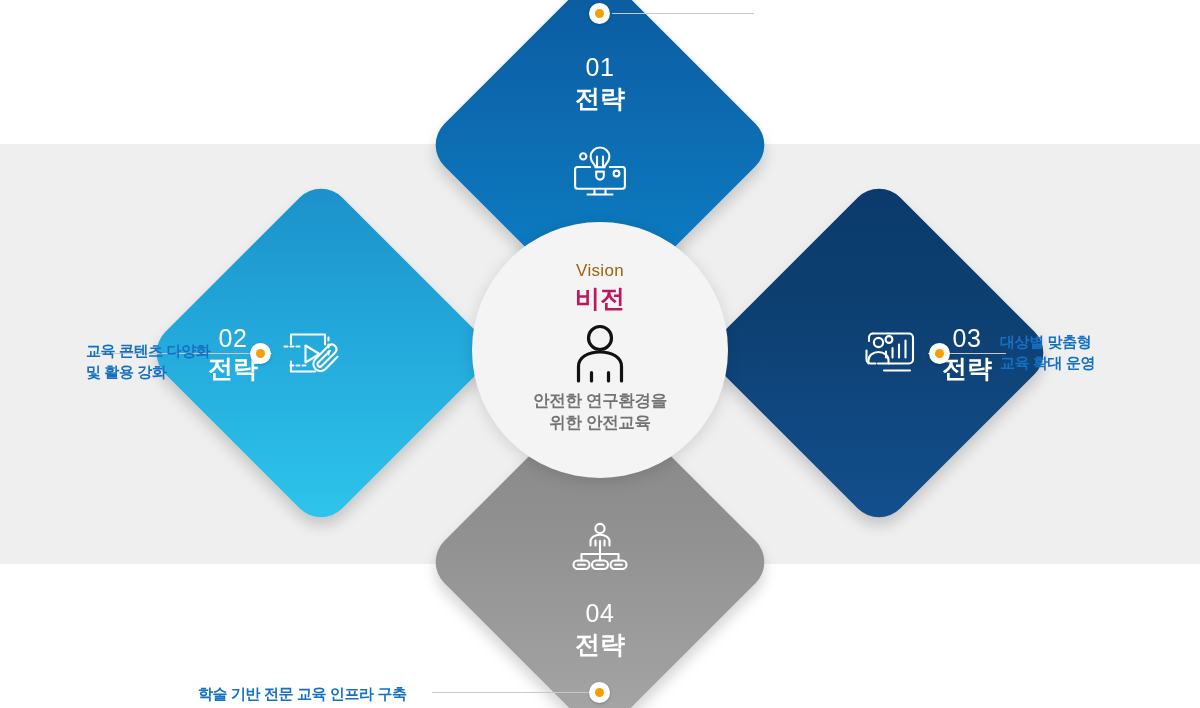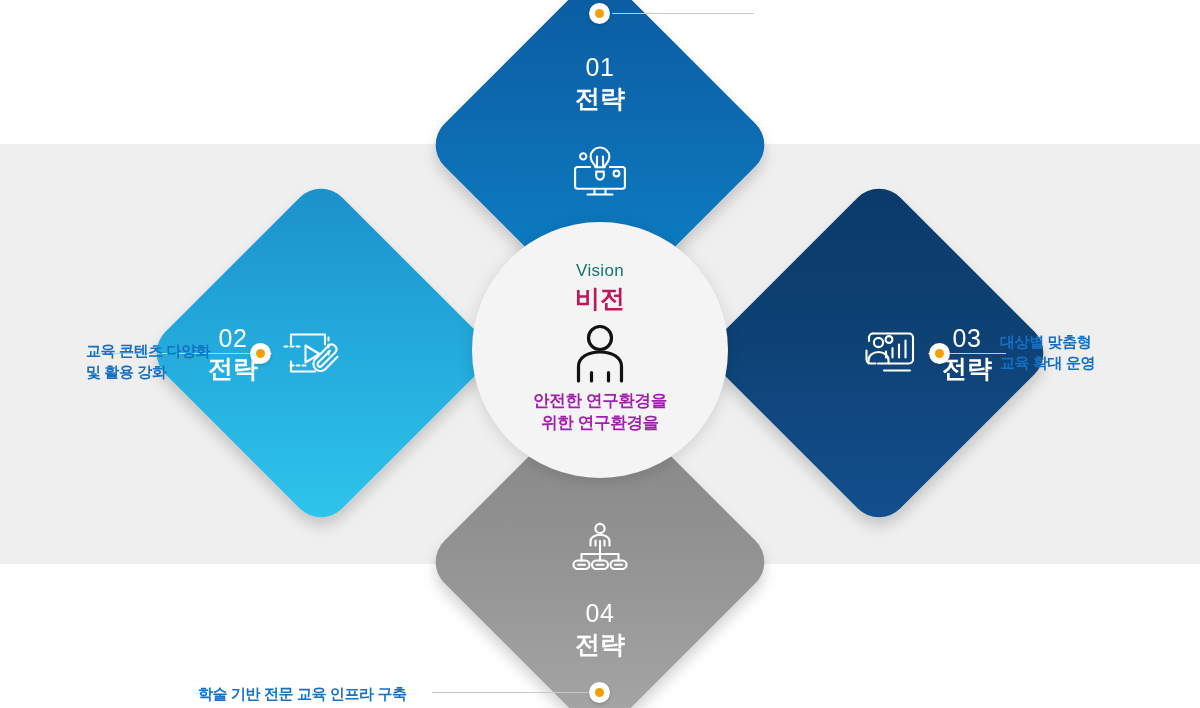--- a/index.html
+++ b/index.html
@@ -90,25 +90,25 @@
   
   .center{
     position:absolute;left:472px;top:222px;width:256px;height:256px;
     border-radius:50%;
     background:#f4f4f4;
     box-shadow:0 3px 16px rgba(0,0,0,.13);
     z-index:5;
     display:flex;flex-direction:column;align-items:center;
     box-sizing:border-box;padding-top:40px;
   }
-  .vision-en{font-size:17px;color:#0f766e;letter-spacing:.3px;line-height:1;}
+  .vision-en{font-size:17px;color:#a16207;letter-spacing:.3px;line-height:1;}
   .vision-ko{font-size:25px;font-weight:700;color:#be185d;margin-top:7px;line-height:1;}
   .person-icon{margin-top:13px;width:56px;height:62px;display:block;}
   .vision-desc{
-    margin-top:4px;font-size:16.5px;font-weight:700;color:#a21caf;
+    margin-top:4px;font-size:16.5px;font-weight:700;color:#737373;
     text-align:center;line-height:1.32;letter-spacing:-.3px;
   }
 
   
   .olabel{
     position:absolute;z-index:6;
     font-size:15px;font-weight:700;color:#1570c4;
     line-height:1.42;letter-spacing:-.4px;white-space:nowrap;
   }
   .lbl-top   {left:766px; top:5px;  text-align:left;}
@@ -208,21 +208,21 @@
   <div class="center">
     <div class="vision-en">Vision</div>
     <div class="vision-ko">비전</div>
     <svg class="person-icon" viewBox="0 0 56 62" fill="none" stroke="#111111" stroke-width="3.2" stroke-linecap="round" stroke-linejoin="round">
       <circle cx="28" cy="14" r="11.5"></circle>
       <path d="M6.5 57V42.5C6.5 33.2 16 28 28 28s21.5 5.2 21.5 14.5V57"></path>
       <path d="M19.5 48.5V57M36.5 48.5V57"></path>
     </svg>
     <div class="vision-desc">
       <div>안전한 연구환경을</div>
-      <div>위한 연구환경을</div>
+      <div>위한 안전교육</div>
     </div>
   </div>
 
   <div class="dot dot-top"></div>
   <div class="dot dot-left"></div>
   <div class="dot dot-right"></div>
   <div class="dot dot-bottom"></div>
 
 
   <div class="olabel lbl-left">

